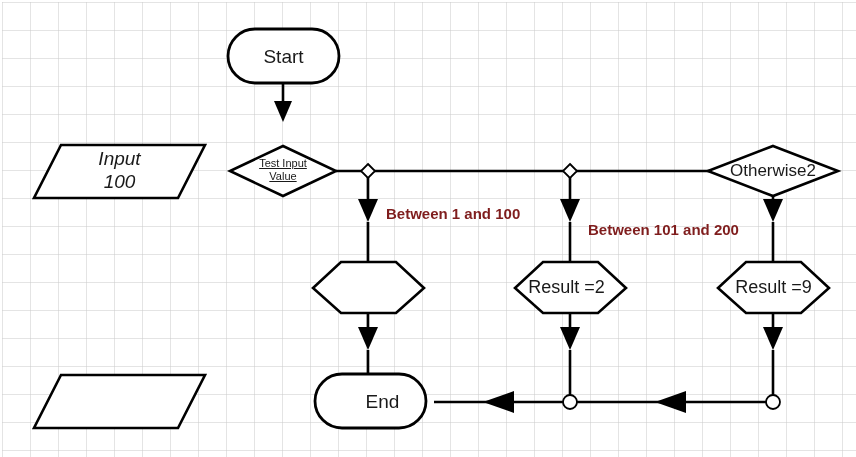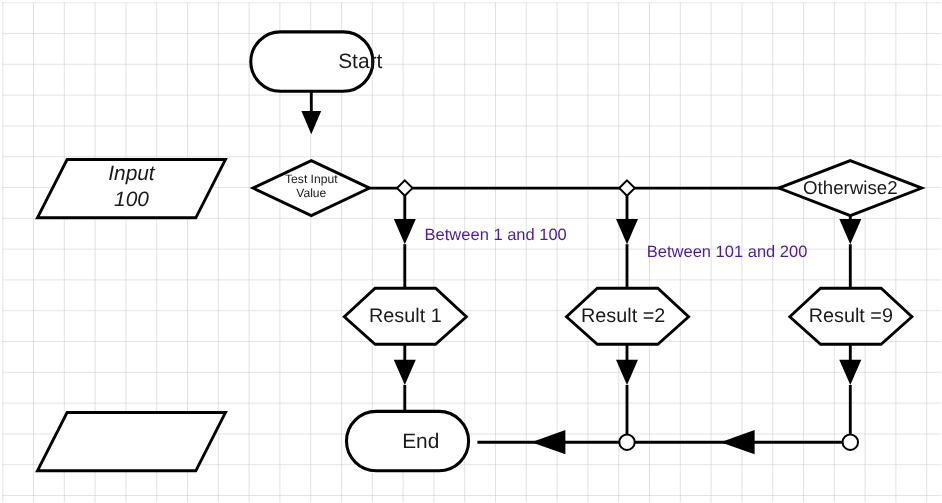--- a/index.html
+++ b/index.html
@@ -60,30 +60,31 @@
     position: absolute;
     text-align: center;
     color: #1a1a1a;
     font-family: "Liberation Sans", sans-serif;
     line-height: 1.22;
     white-space: pre-line;
     pointer-events: none;
   }
   .lbl-terminator { font-size: 19px; }
   .lbl-io         { font-size: 19px; }
-  .lbl-decision-sm{ font-size: 11px; }
+  .lbl-decision-sm{ font-size: 11px; text-decoration: underline; }
   .lbl-decision   { font-size: 17px; }
   .lbl-process    { font-size: 18px; }
   .edge-label {
     position: absolute;
-    color: #4c1d95;
+    color: #7f1d1d;
     font-size: 15px;
     font-family: "Liberation Sans", sans-serif;
     white-space: nowrap;
     pointer-events: none;
+    font-weight: bold;
   }
 </style>
 </head>
 <body>
 
 <div id="canvas">
 
   <svg id="grid" viewBox="0 0 856 457" xmlns="http://www.w3.org/2000/svg">
     <defs>
       <pattern id="gridpat" width="28" height="28" patternUnits="userSpaceOnUse" x="2" y="2">
@@ -167,31 +168,30 @@
 
     <polygon class="shape-outline" points="61,375 205,375 178,428 34,428"></polygon>
 
     <polygon class="junction" points="368,164 375,171 368,178 361,171"></polygon>
     <polygon class="junction" points="570,164 577,171 570,178 563,171"></polygon>
     <circle class="junction" cx="570" cy="402" r="7"></circle>
     <circle class="junction" cx="773" cy="402" r="7"></circle>
 
   </svg>
 
-  <div class="node-label lbl-terminator" style="left:228px; top:45px; width:111px;padding-left:44px;">Start</div>
+  <div class="node-label lbl-terminator" style="left:228px; top:45px; width:111px;">Start</div>
 
   <div class="node-label lbl-io" style="left:36px; top:147px; width:167px;font-style:italic;">Input
 100</div>
 
   <div class="node-label lbl-decision-sm" style="left:233px; top:157px; width:100px;">Test Input
 Value</div>
 
   <div class="node-label lbl-decision" style="left:713px; top:161px; width:120px;">Otherwise2</div>
 
-  <div class="node-label lbl-process" style="left:313px; top:277px; width:111px;">Result 1</div>
 
   <div class="node-label lbl-process" style="left:511px; top:277px; width:111px;">Result =2</div>
 
   <div class="node-label lbl-process" style="left:718px; top:277px; width:111px;">Result =9</div>
 
   <div class="node-label lbl-terminator" style="left:315px; top:390px; width:135px;">End</div>
 
 
   <div class="edge-label" style="left:386px; top:205px;">Between 1 and 100</div>
 

